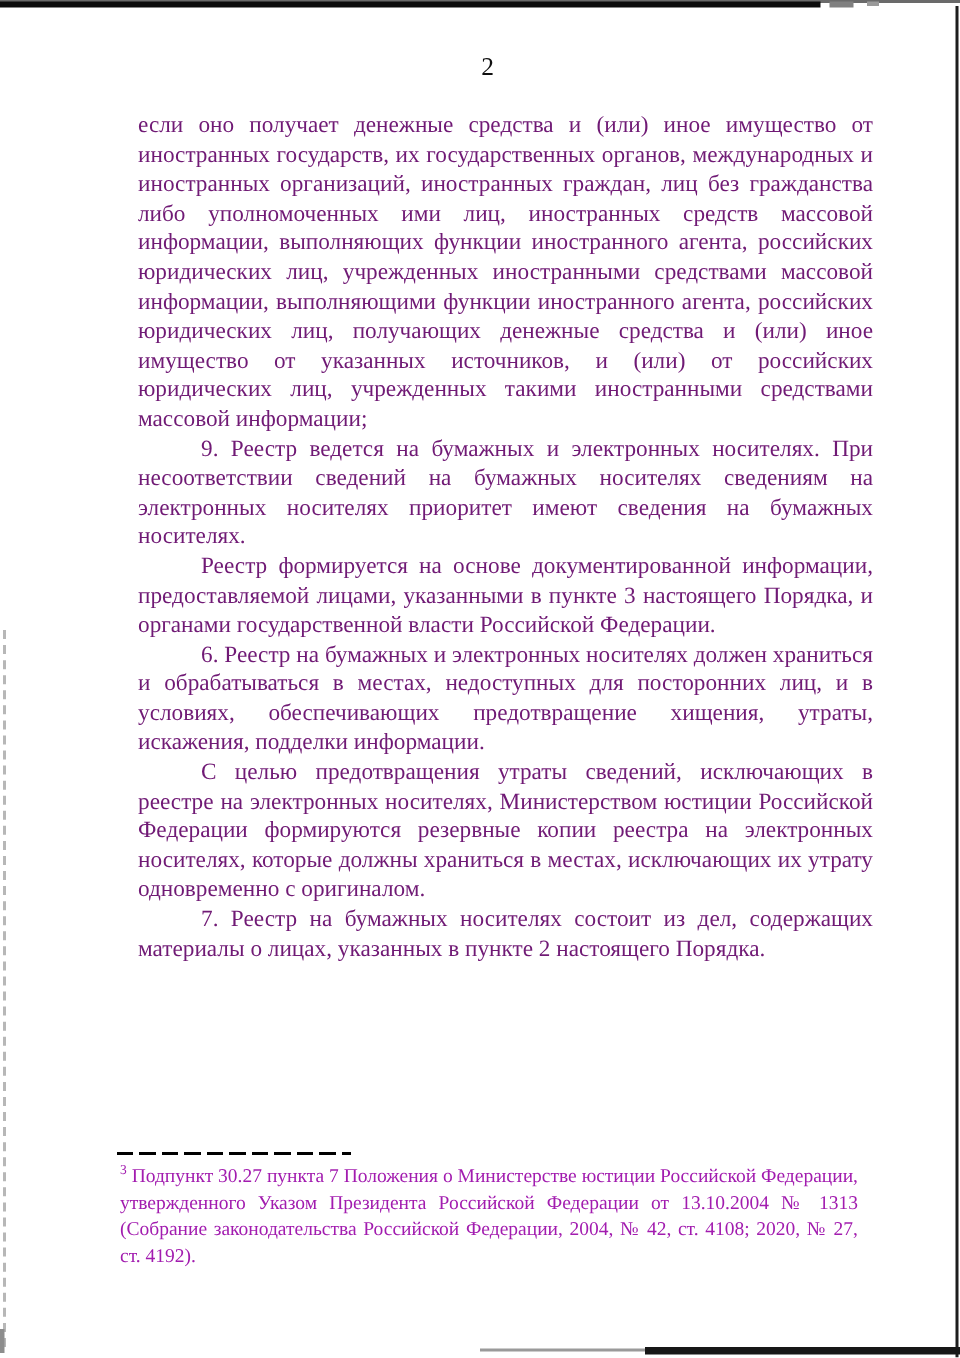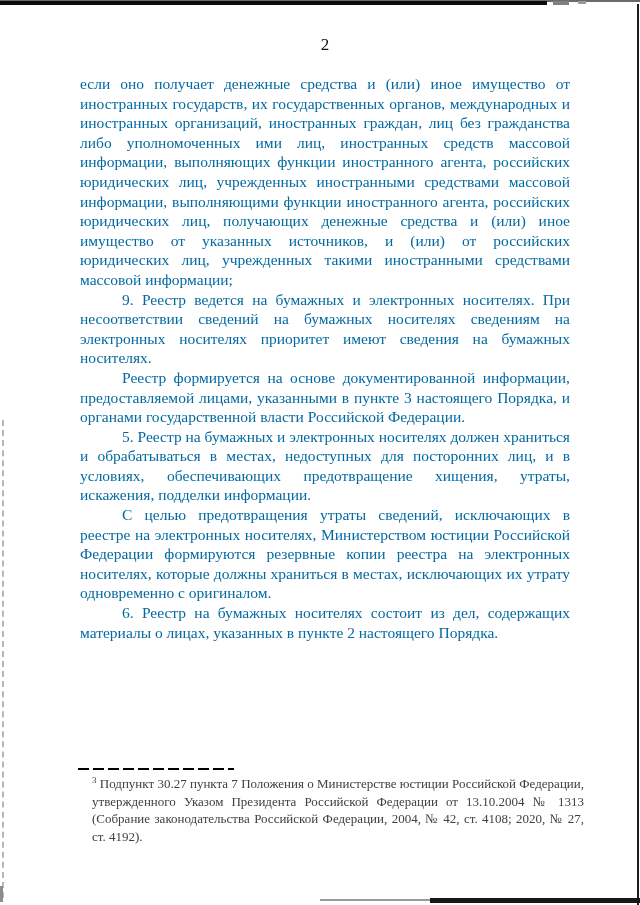--- a/index.html
+++ b/index.html
@@ -21,37 +21,37 @@
   .art-bottom-gray{ position:absolute; left:320px; top:899px; width:160px; height:2px; background:#9a9a9a; }
   .art-bottom-dark{ position:absolute; left:430px; top:898px; width:210px; height:5px; background:#171717; }
   .art-bottom-left{ position:absolute; left:0; top:886px; width:3px; height:16px; background:#8d8d8d; }
 
   
   .page-number {
     position: absolute; top: 35px; left: 80px; width: 490px;
     text-align: center; font-size: 17px; color: #101010;
   }
   .body-text {
-    position: absolute; top: 74px; left: 80px; width: 490px;
+    position: absolute; top: 74px; left: 92px; width: 490px;
     font-size: 15.5px; line-height: 19.6px;
     text-align: justify; text-justify: inter-word;
-    color: #0369a1;
+    color: #701a75;
   }
   .para { margin: 0; text-indent: 0; }
   .para.indent { text-indent: 42px; }
   sup.fn-ref { font-size: 10px; line-height: 0; vertical-align: super; }
 
   .footnote-sep {
     position: absolute; left: 78px; top: 768px; width: 156px; height: 2px;
     background: repeating-linear-gradient(90deg, #000 0 11px, transparent 11px 15px);
   }
   .footnote {
-    position: absolute; left: 92px; top: 775px; width: 492px;
+    position: absolute; left: 80px; top: 775px; width: 492px;
     font-size: 13px; line-height: 17.6px;
-    text-align: justify; color: #404040;
+    text-align: justify; color: #a21caf;
   }
   .footnote sup.fn-ref { font-size: 9px; }
 </style>
 </head>
 <body>
 
 <div class="art-top-light"></div>
 <div class="art-top-dark"></div>
 <div class="art-top-blob"></div>
 <div class="art-top-blob2"></div>
@@ -60,21 +60,21 @@
 <div class="art-bottom-gray"></div>
 <div class="art-bottom-dark"></div>
 <div class="art-bottom-left"></div>
 
 <div class="page-number">2</div>
 
 <div class="body-text">
   <p class="para">если оно получает денежные средства и (или) иное имущество от иностранных государств, их государственных органов, международных и иностранных организаций, иностранных граждан, лиц без гражданства либо уполномоченных ими лиц, иностранных средств массовой информации, выполняющих функции иностранного агента, российских юридических лиц, учрежденных иностранными средствами массовой информации, выполняющими функции иностранного агента, российских юридических лиц, получающих денежные средства и (или) иное имущество от указанных источников, и (или) от российских юридических лиц, учрежденных такими иностранными средствами массовой информации;</p>
   <p class="para indent">9. Реестр ведется на бумажных и электронных носителях. При несоответствии сведений на бумажных носителях сведениям на электронных носителях приоритет имеют сведения на бумажных носителях.</p>
   <p class="para indent">Реестр формируется на основе документированной информации, предоставляемой лицами, указанными в пункте 3 настоящего Порядка, и органами государственной власти Российской Федерации.</p>
-  <p class="para indent">5. Реестр на бумажных и электронных носителях должен храниться и обрабатываться в местах, недоступных для посторонних лиц, и в условиях, обеспечивающих предотвращение хищения, утраты, искажения, подделки информации.</p>
+  <p class="para indent">6. Реестр на бумажных и электронных носителях должен храниться и обрабатываться в местах, недоступных для посторонних лиц, и в условиях, обеспечивающих предотвращение хищения, утраты, искажения, подделки информации.</p>
   <p class="para indent">С целью предотвращения утраты сведений, исключающих в реестре на электронных носителях, Министерством юстиции Российской Федерации формируются резервные копии реестра на электронных носителях, которые должны храниться в местах, исключающих их утрату одновременно с оригиналом.</p>
-  <p class="para indent">6. Реестр на бумажных носителях состоит из дел, содержащих материалы о лицах, указанных в пункте 2 настоящего Порядка.</p>
+  <p class="para indent">7. Реестр на бумажных носителях состоит из дел, содержащих материалы о лицах, указанных в пункте 2 настоящего Порядка.</p>
 </div>
 
 <div class="footnote-sep"></div>
 <div class="footnote">
   <sup class="fn-ref">3</sup><span> Подпункт 30.27 пункта 7 Положения о Министерстве юстиции Российской Федерации, утвержденного Указом Президента Российской Федерации от 13.10.2004 № 1313 (Собрание законодательства Российской Федерации, 2004, № 42, ст. 4108; 2020, № 27, ст. 4192).</span>
 </div>
 
 </body></html>

